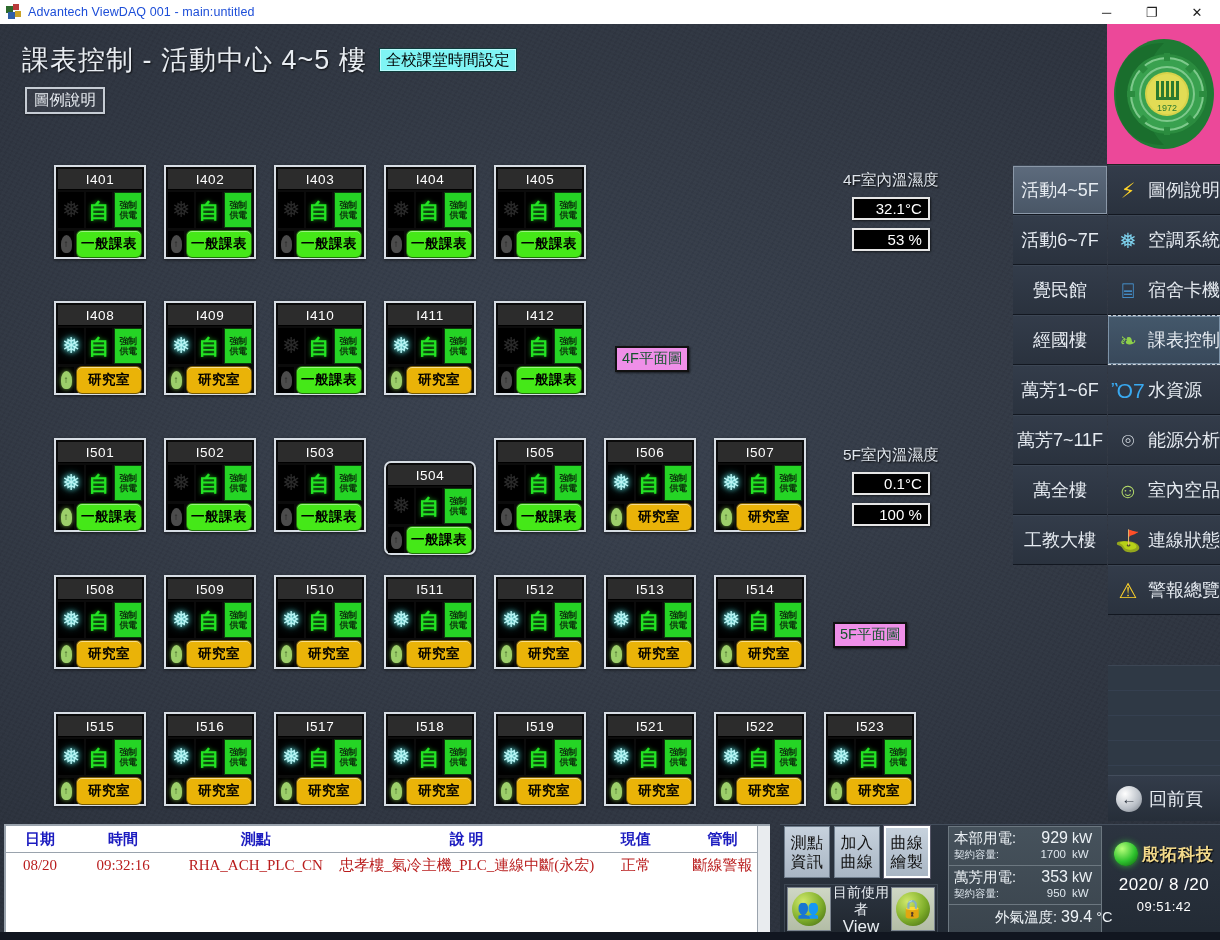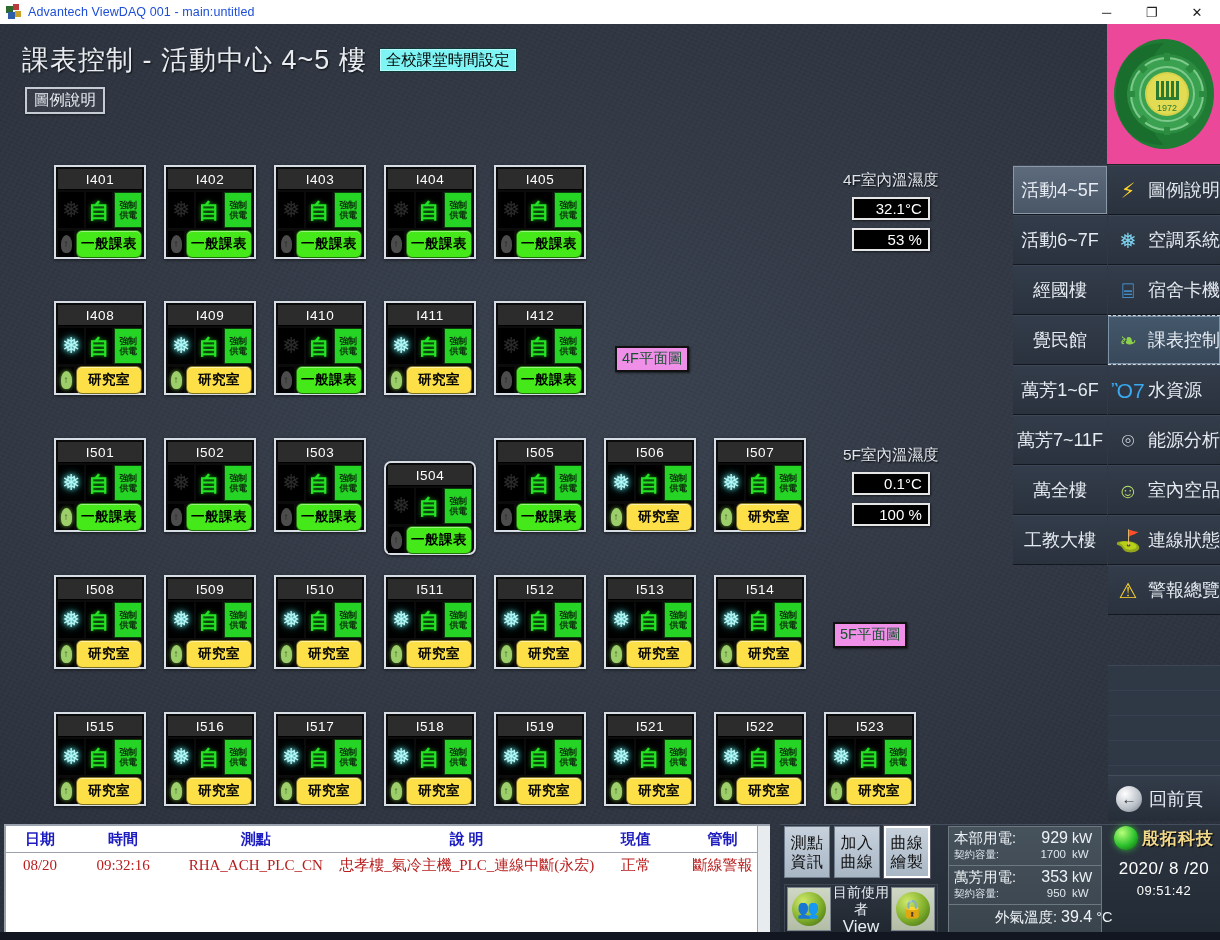--- a/index.html
+++ b/index.html
@@ -95,21 +95,21 @@
   .door-g{width:11px;height:18px;border-radius:50% 50% 40% 40%;font-size:10px;line-height:18px;
           text-align:center;}
   .door-g.on{background:#9ccf6a;color:#2b4a16;box-shadow:0 0 5px rgba(150,220,90,.8);}
   .door-g.off{background:#4c4c4c;color:#1c1c1c;}
   .stat{
     flex:1;height:26px;border-radius:6px;display:flex;align-items:center;justify-content:center;
     font-size:13.5px;color:#000;font-weight:bold;letter-spacing:.5px;
     border:1px solid rgba(0,0,0,.5);
   }
   .stat.sched{background:#45e818;box-shadow:inset 0 1px 0 rgba(255,255,255,.45);}
-  .stat.lab{background:#fde047;box-shadow:inset 0 1px 0 rgba(255,255,255,.55);}
+  .stat.lab{background:#eab308;box-shadow:inset 0 1px 0 rgba(255,255,255,.55);}
 
   
   .th{position:absolute;z-index:4;text-align:center;}
   .th-lbl{color:#dfe5ec;font-size:15.5px;text-shadow:1px 1px 2px #000;margin-bottom:6px;white-space:nowrap;}
   .th-val{
     background:#000;color:#fff;font-size:15px;font-family:"Liberation Sans",sans-serif;
     border:2px solid #e6e6e6;padding:1px 6px;display:inline-block;min-width:62px;
     text-align:right;margin-bottom:8px;box-shadow:1px 1px 2px rgba(0,0,0,.6);
   }
 
@@ -216,21 +216,21 @@
   .m-main .un{width:24px;text-align:left;font-size:14px;}
   .m-sub{display:flex;align-items:baseline;font-size:10.5px;color:#dfe7ee;white-space:nowrap;}
   .m-sub .nm{flex:none;}
   .m-sub .val{flex:1;text-align:right;padding-right:6px;font-size:11.5px;}
   .m-sub .un{width:24px;text-align:left;font-size:11.5px;}
   .m-temp{display:flex;align-items:baseline;font-size:14.5px;white-space:nowrap;padding-top:1px;}
   .m-temp .val{padding:0 4px;font-size:16px;}
 
   .brand{position:absolute;left:1108px;top:826px;width:112px;height:112px;z-index:7;
          display:flex;flex-direction:column;align-items:center;}
-  .brand-row{display:flex;align-items:center;gap:4px;margin-top:0;}
+  .brand-row{display:flex;align-items:center;gap:4px;margin-top:16px;}
   .brand-orb{width:24px;height:24px;border-radius:50%;
              background:radial-gradient(circle at 34% 28%,#b7ff7a,#2ec22e 55%,#0c5a0c);
              box-shadow:0 0 6px rgba(60,220,60,.7);flex:none;}
   .brand-txt{color:#f2d98a;font-size:17px;font-weight:bold;letter-spacing:1px;
              text-shadow:1px 1px 1px #000;white-space:nowrap;}
   .brand-date{color:#fff;font-size:17px;margin-top:9px;letter-spacing:.5px;}
   .brand-time{color:#fff;font-size:13px;margin-top:4px;letter-spacing:.5px;}
 
   .taskstrip{position:absolute;left:0;top:932px;width:1220px;height:8px;background:#111620;z-index:8;}
 </style>
@@ -994,24 +994,24 @@
   </div>
 
   <div class="navcol left" id="nav-left">
       <div class="nav-item sel">
         <span class="nav-txt">活動4~5F</span>
       </div>
       <div class="nav-item">
         <span class="nav-txt">活動6~7F</span>
       </div>
       <div class="nav-item">
+        <span class="nav-txt">覺民館</span>
+      </div>
+      <div class="nav-item">
         <span class="nav-txt">經國樓</span>
-      </div>
-      <div class="nav-item">
-        <span class="nav-txt">覺民館</span>
       </div>
       <div class="nav-item">
         <span class="nav-txt">萬芳1~6F</span>
       </div>
       <div class="nav-item">
         <span class="nav-txt">萬芳7~11F</span>
       </div>
       <div class="nav-item">
         <span class="nav-txt">萬全樓</span>
       </div>

